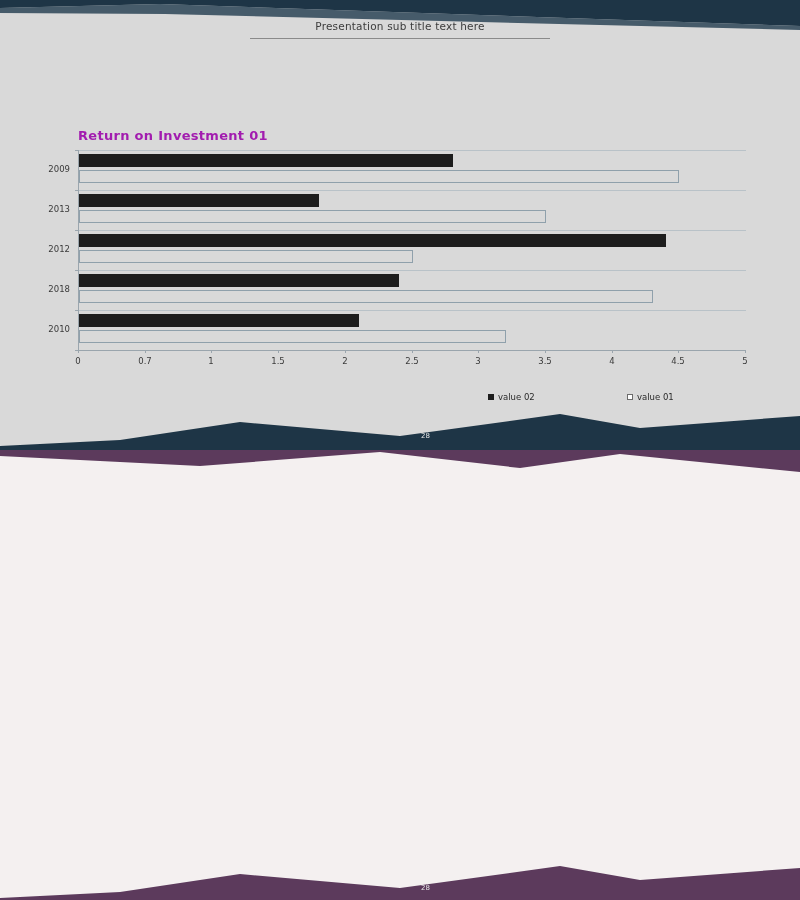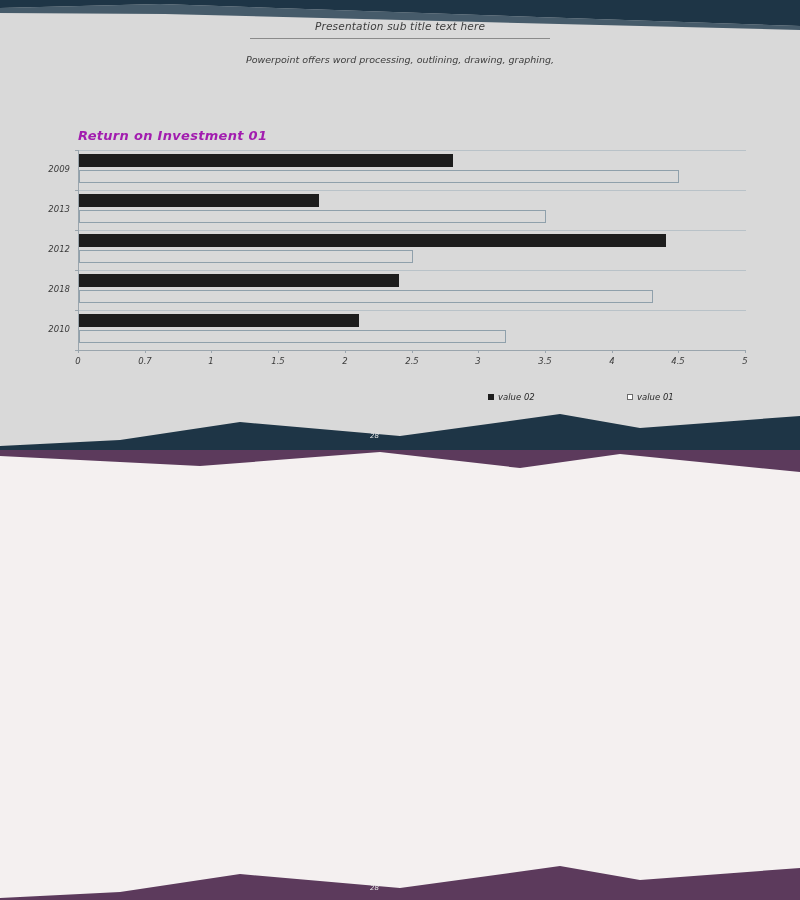--- a/index.html
+++ b/index.html
@@ -2,21 +2,21 @@
 <html><head>
 <meta charset="utf-8">
 <style>
   * { box-sizing: border-box; margin: 0; padding: 0; }
   html, body {
     width: 800px; height: 900px;
     font-family: "DejaVu Sans", sans-serif;
     background: #ffffff;
     overflow: hidden;
   }
-  .deck { width: 800px; height: 900px; position: relative; font-style: italic; }
+  .deck { width: 800px; height: 900px; position: relative; }
 
   .slide {
     position: absolute; left: 0; width: 800px; height: 450px;
     overflow: hidden;
   }
   .slide-1 { top: 0; background: #d9d9d9; }
   .slide-2 { top: 450px; background: #f4f0f0; }
 
   
   .deco { position: absolute; left: 0; width: 800px; pointer-events: none; }
@@ -80,21 +80,21 @@
   .xtick { position: absolute; width: 1px; height: 3px; background: #9aa5ad; }
 
   
   .legend { position: absolute; font-size: 8.5px; color: #2a2a2a; }
   .legend-item { position: absolute; display: flex; align-items: center; gap: 4px; }
   .swatch { width: 6px; height: 6px; display: inline-block; }
   .swatch-dark { background: #1d1d1d; }
   .swatch-light { background: #ffffff; border: 1px solid #6b6b6b; }
 
   .page-num {
-    position: absolute; width: 60px; text-align: left;
+    position: absolute; width: 60px; text-align: right;
     font-size: 7px; color: #e8e8e8; margin-top: 48px;
   }
 </style>
 </head>
 <body>
 
 <div class="deck">
 
   <section class="slide slide-1">
 
@@ -102,21 +102,20 @@
       <svg width="800" height="40" viewBox="0 0 800 40">
         <polygon points="0,0 800,0 800,26 160,4 0,8" fill="#1e3546"></polygon>
         <polygon points="0,8 160,4 800,26 800,30 165,14 0,13" fill="#2b4456" opacity="0.85"></polygon>
       </svg>
     </div>
 
     <div class="header" style="top:20px;">
       <div class="subtitle">Presentation sub title text here</div>
       <div class="title-rule"></div>
       <div class="body-text">
-        <div>Powerpoint offers word processing, outlining, drawing, graphing,</div>
       </div>
     </div>
 
     <div class="chart-title" style="left:78px; top:128px;">Return on Investment 01</div>
 
     <div class="plot" id="plot-0" style="left:78px; top:150px; width:667px; height:200px;">
         <div class="gridline" style="top: 0px; width: 667px;"></div>
         <div class="ytick" style="top: 0px;"></div>
         <div class="gridline" style="top: 40px; width: 667px;"></div>
         <div class="ytick" style="top: 40px;"></div>

